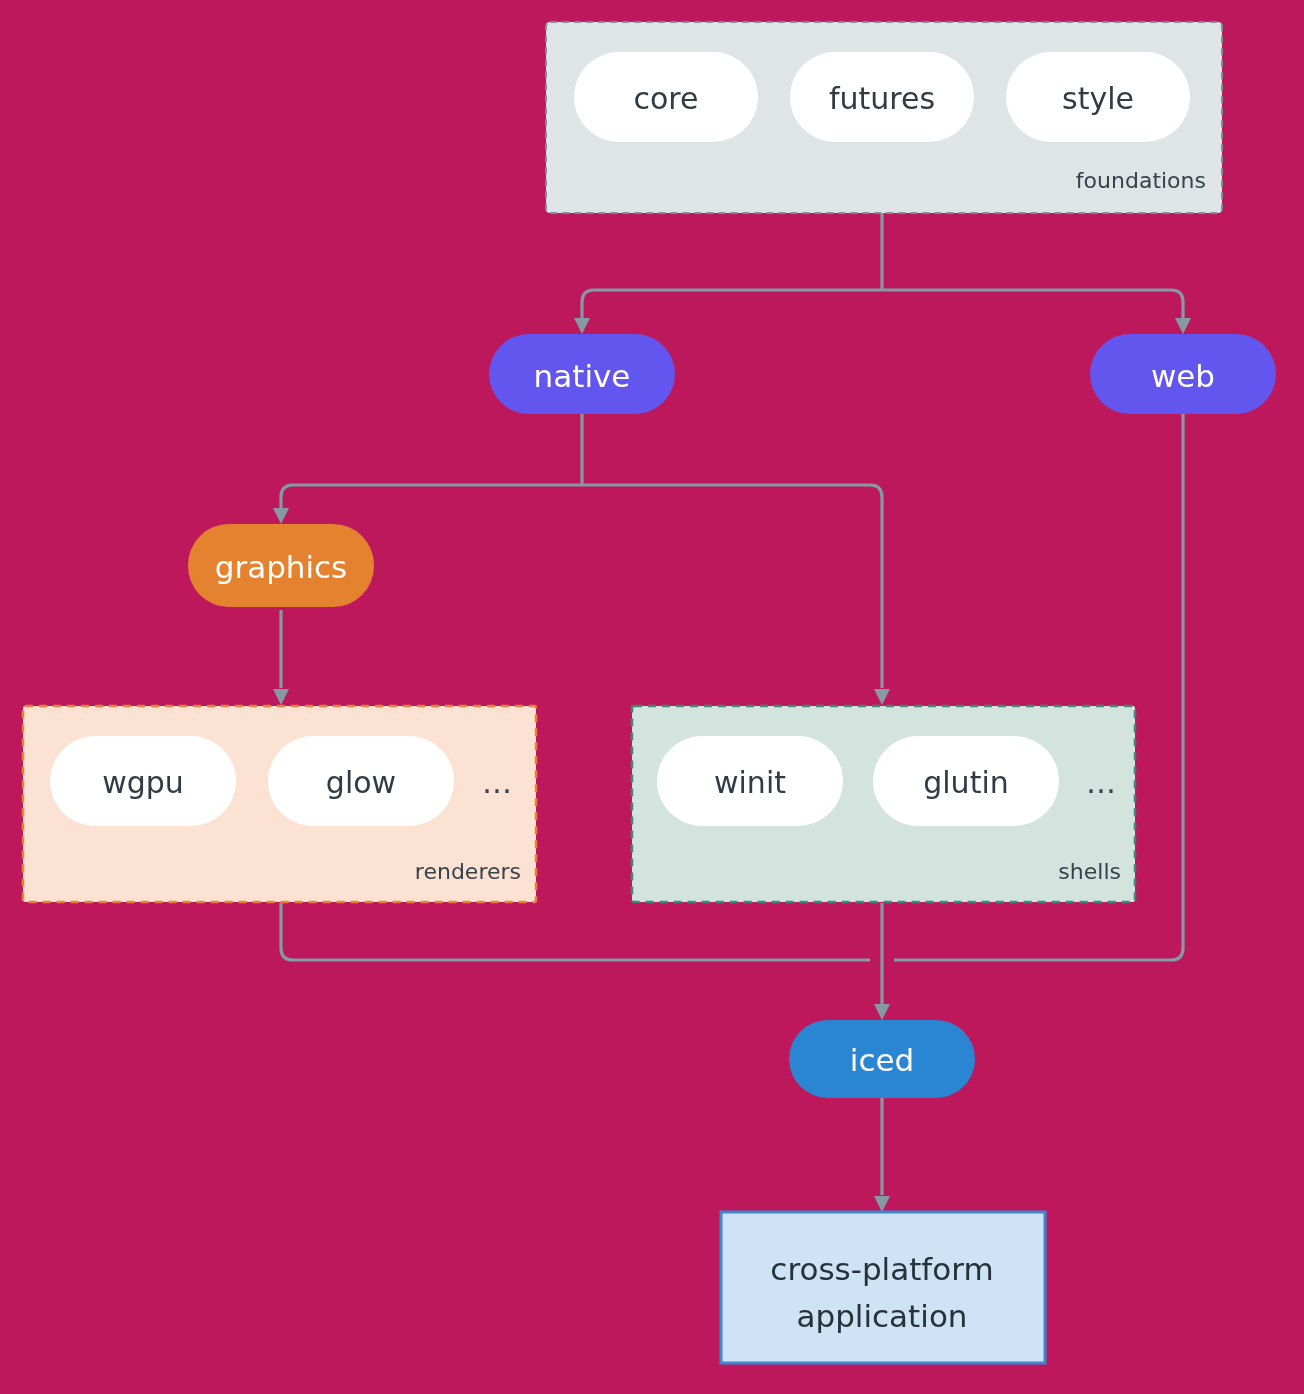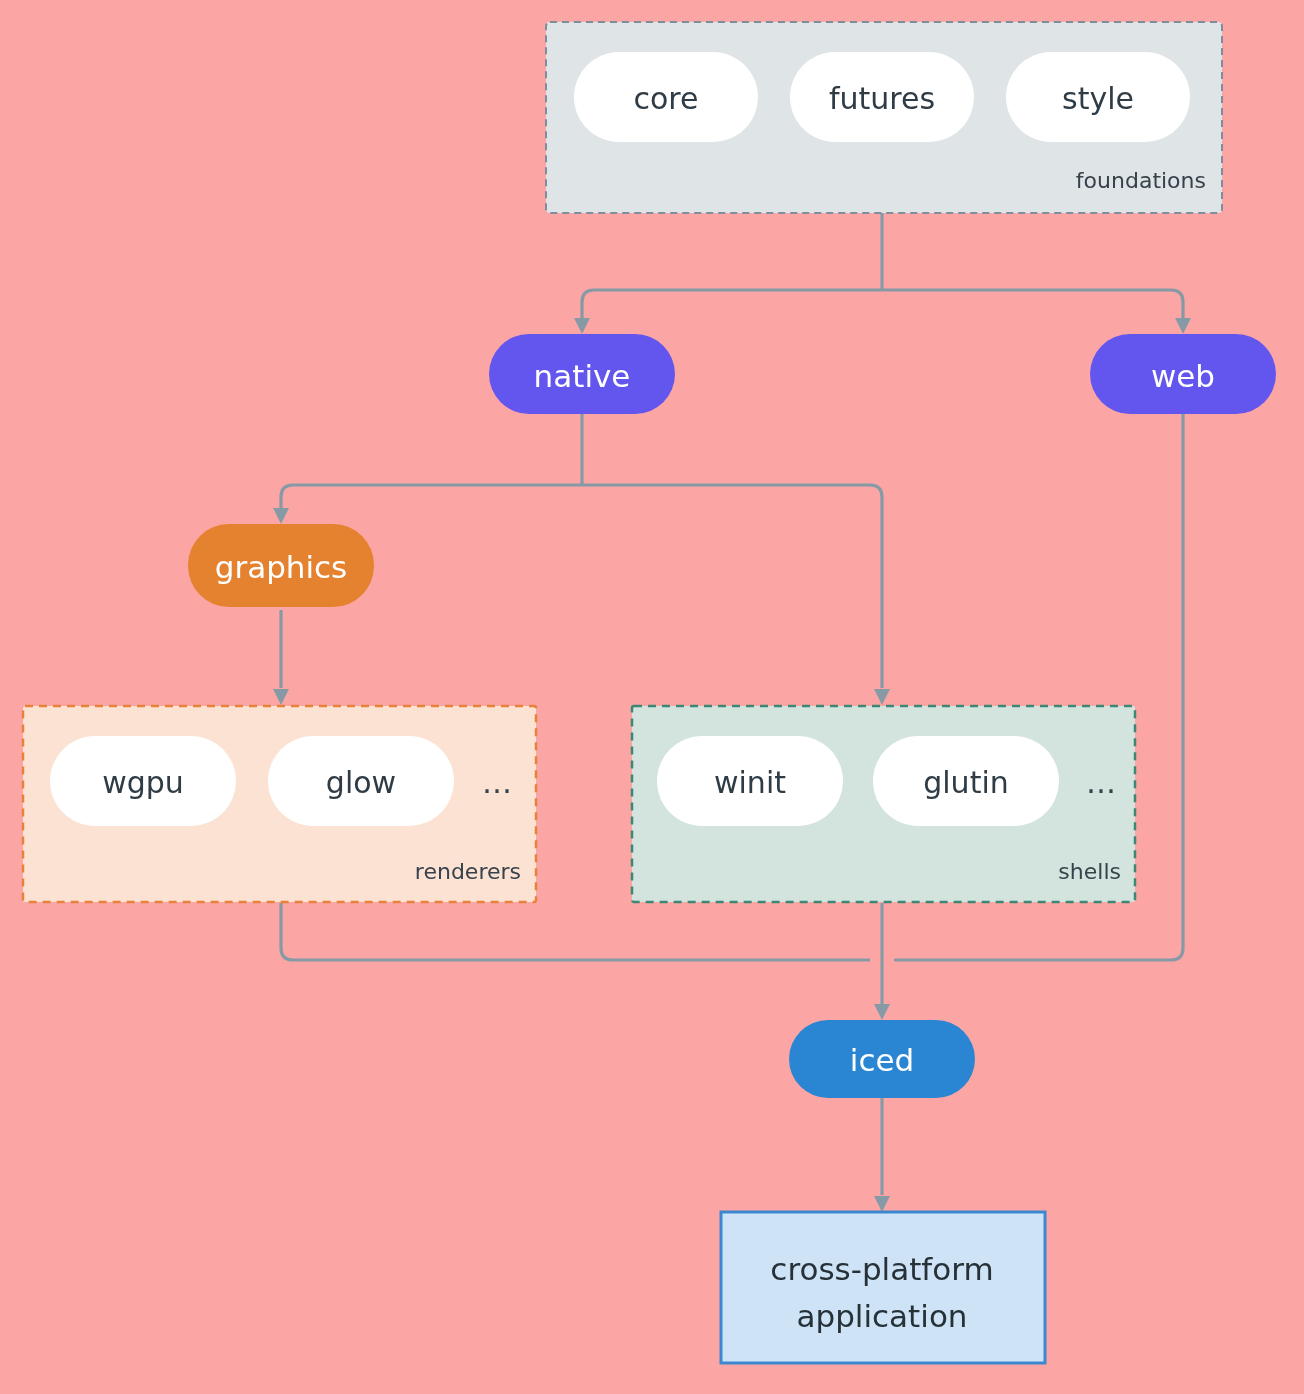--- a/index.html
+++ b/index.html
@@ -10,21 +10,21 @@
   body {
     width: 1304px;
     height: 1394px;
     overflow: hidden;
     font-family: "DejaVu Sans", sans-serif;
   }
   #diagram-root {
     position: relative;
     width: 1304px;
     height: 1394px;
-    background: #fca5a5;
+    background: #be185d;
   }
   svg#diagram-svg {
     display: block;
     width: 1304px;
     height: 1394px;
   }
   .group-label {
     font-family: "DejaVu Sans", sans-serif;
     font-size: 22px;
     fill: #37424c;

